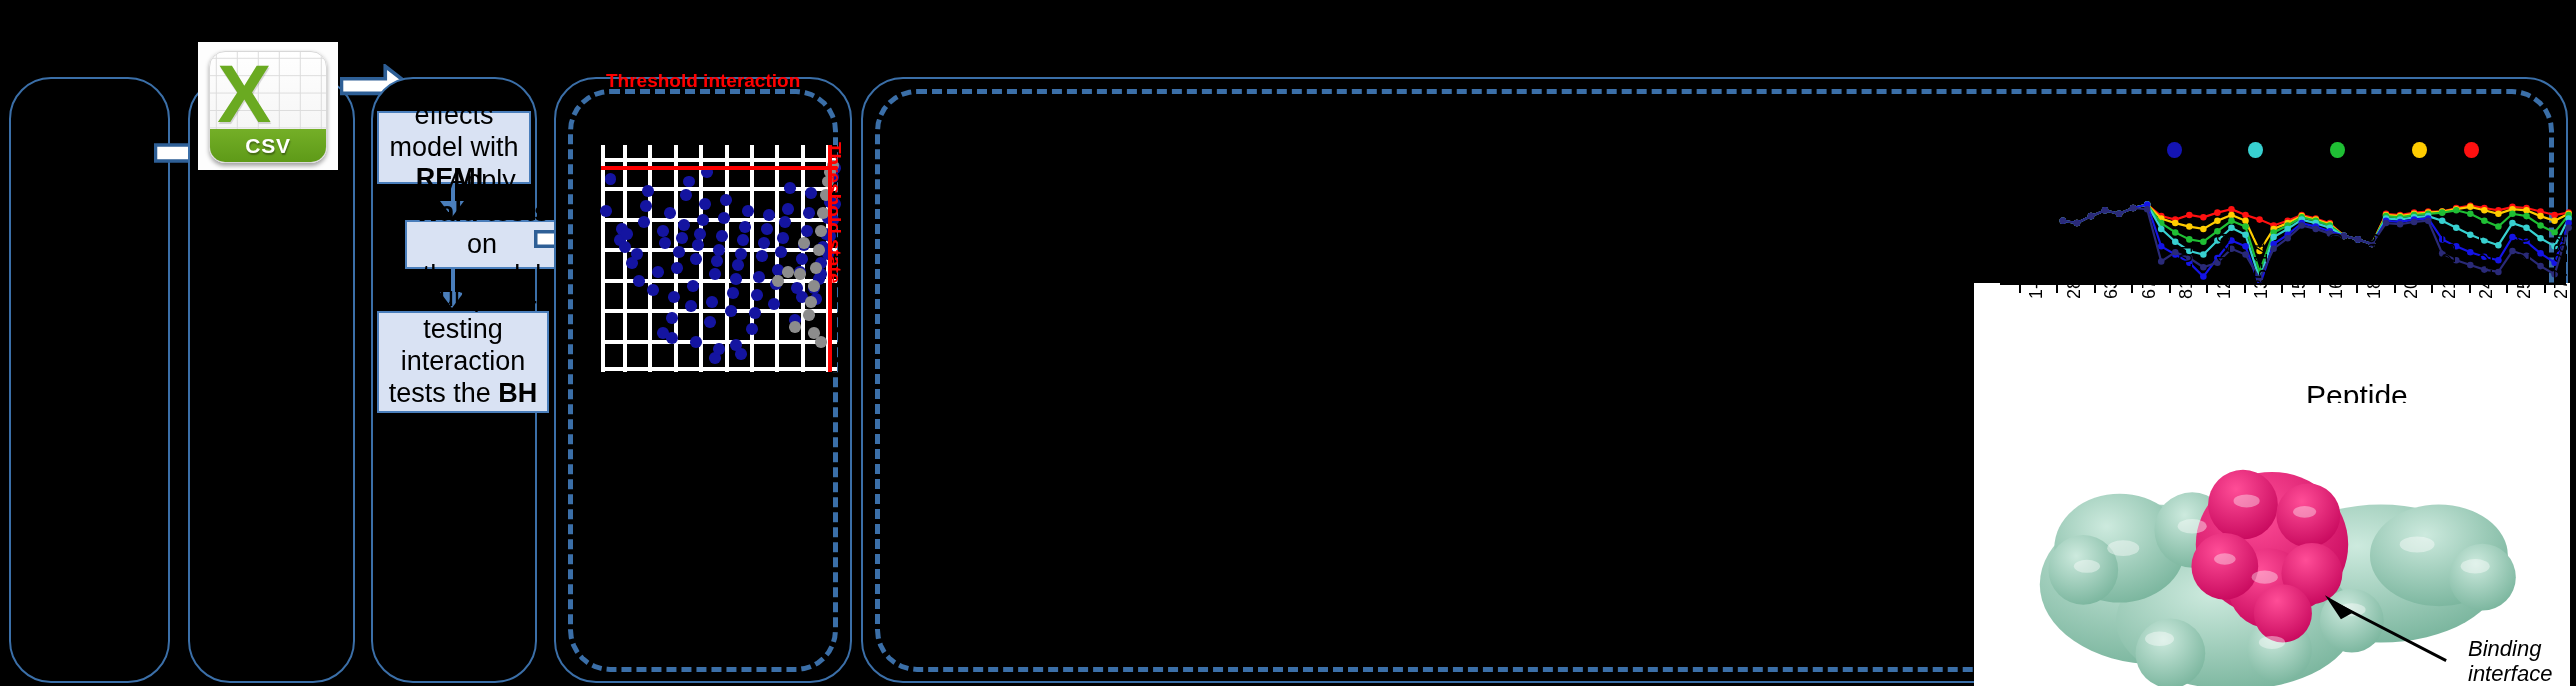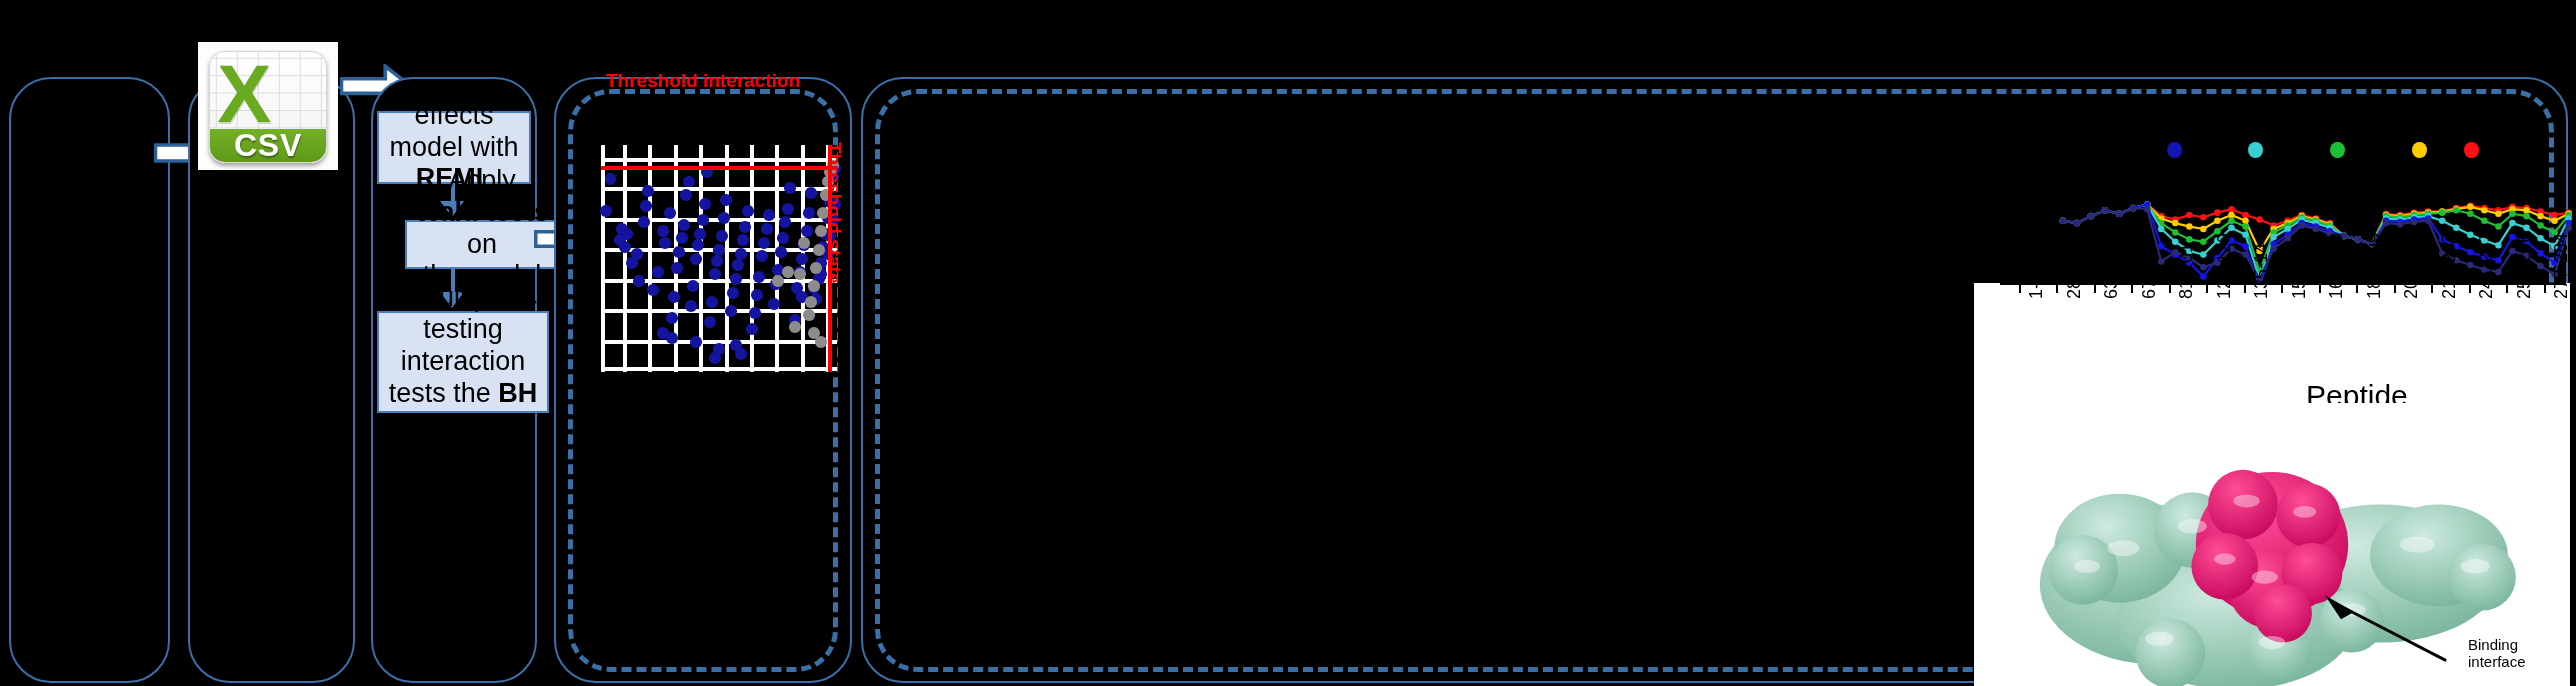--- a/index.html
+++ b/index.html
@@ -22,21 +22,21 @@
             background-image:
               linear-gradient(to right,#dcdcdc 0.7px,transparent 0.7px),
               linear-gradient(to bottom,#dcdcdc 0.7px,transparent 0.7px);
             background-size:21px 17.4px;background-position:5.8px 5.8px;}
   .csv-x{position:absolute;left:7.3px;top:1.5px;font-size:81px;font-weight:bold;
          color:#6aaa21;line-height:1;font-family:"Liberation Sans",sans-serif;
          text-shadow:0.7px 1.5px 0.7px rgba(0,0,0,.15);}
   .csv-band{position:absolute;left:0;right:0;bottom:0;height:30%;
             background:linear-gradient(#74af27,#5e9a18);
             display:flex;align-items:center;justify-content:center;}
-  .csv-band span{color:#fff;font-size:32px;font-weight:bold;letter-spacing:0.7px;
+  .csv-band span{color:#fff;font-size:21px;font-weight:bold;letter-spacing:0.7px;
                  text-shadow:0.7px 1.5px 1.5px rgba(0,0,0,.35);}
 
   
   .fbox{position:absolute;background:#d9e2f3;border:2.2px solid #4a7ebb;
         box-sizing:border-box;display:flex;align-items:center;justify-content:center;
         text-align:center;color:#000;font-size:27px;line-height:1.18;padding:2.9px 7.3px;}
   .vconn{position:absolute;background:#4a7ebb;width:3.6px;}
   .vconn-head{position:absolute;width:0;height:0;
               border-left:12.4px solid transparent;border-right:12.4px solid transparent;
               border-top:16px solid #4a7ebb;}
@@ -58,21 +58,21 @@
   .pep-legend-dot{position:absolute;width:14.5px;height:16px;border-radius:50%;}
   .pep-axisbox{position:absolute;background:#ffffff;}
   .pep-tick{position:absolute;width:1.5px;background:#000;}
   .pep-ticklabel{position:absolute;font-size:18px;color:#000;white-space:nowrap;
                  transform:rotate(-90deg);transform-origin:left top;}
   .pep-xlabel{position:absolute;font-size:30px;color:#000;}
   .pep-ylabel{position:absolute;font-size:22px;color:#000;}
 
   
   .protein-wrap{position:absolute;background:#ffffff;overflow:hidden;}
-  .binding-label{position:absolute;font-size:15px;color:#000;line-height:1.15;}
+  .binding-label{position:absolute;font-size:22px;color:#000;line-height:1.15;font-style:italic;}
 </style>
 </head>
 <body>
 
 <div class="panel" style="left:8.7px;top:77px;width:161px;height:606px;"></div>
 
 <div class="arrow" style="left:154px;top:129px;">
   <svg width="80" height="48" viewBox="0 0 110 66">
     <path d="M2 22 H70 V4 L106 33 L70 62 V44 H2 Z" fill="#ffffff" stroke="#2e5f96" stroke-width="5"></path>
   </svg>

